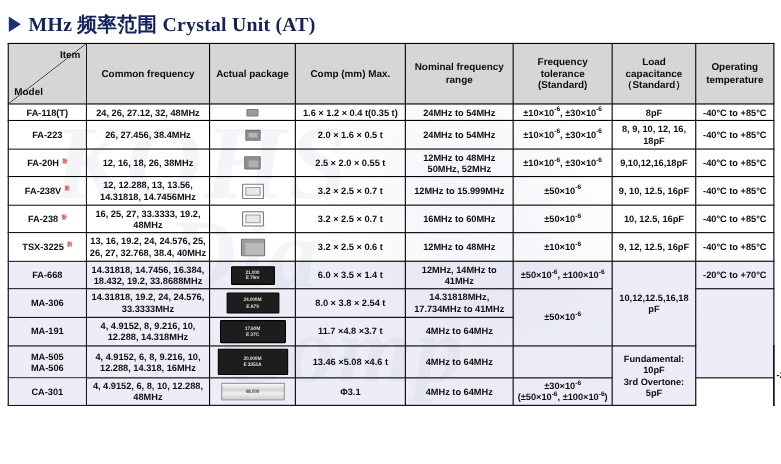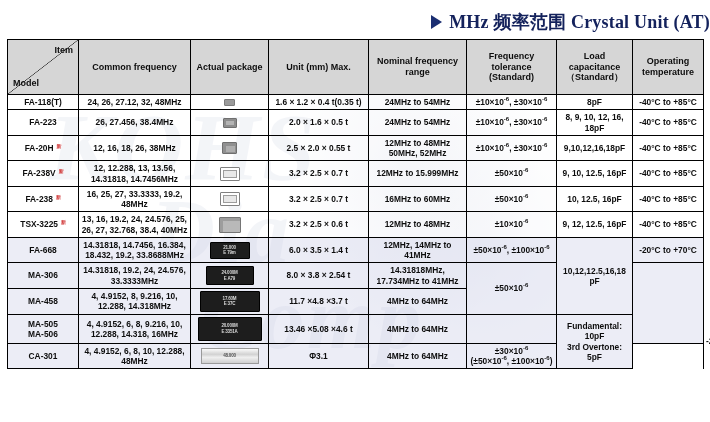--- a/index.html
+++ b/index.html
@@ -48,21 +48,20 @@
   
   #title-bar {
     position: relative;
     z-index: 2;
     padding: 9px 0 0 8px;
     display: flex;
     align-items: center;
     gap: 7px;
     height: 34px;
     box-sizing: border-box;
-    justify-content: flex-end;
   }
   #title-bar .tri {
     width: 0; height: 0;
     border-left: 11px solid #1b2f72;
     border-top: 7px solid transparent;
     border-bottom: 7px solid transparent;
     flex: 0 0 auto;
   }
   #title-text {
     font-family: "Liberation Serif", serif;
@@ -221,21 +220,21 @@
   </colgroup>
   <thead>
     <tr>
       <th class="corner">
         <span class="diag"></span>
         <span class="it">Item</span>
         <span class="md">Model</span>
       </th>
       <th>Common  frequency</th>
       <th>Actual package</th>
-      <th>Unit (mm) Max.</th>
+      <th>Comp (mm) Max.</th>
       <th>Nominal frequency range</th>
       <th>Frequency tolerance (Standard)</th>
       <th>Load capacitance （Standard）</th>
       <th>Operating temperature</th>
     </tr>
   </thead>
   <tbody>
 
     <tr>
       <td class="model">
@@ -357,21 +356,21 @@
             </div>
       </td>
       <td class="size">8.0 × 3.8 × 2.54 t</td>
       <td class="nomfreq">14.31818MHz, 17.734MHz to 41MHz</td>
       <td class="tol" rowspan="2">±50×10<sup>-6</sup></td>
       <td class="temp" rowspan="3"></td>
     </tr>
 
     <tr class="alt">
       <td class="model">
-        <span class="mname">MA-458</span>
+        <span class="mname">MA-191</span>
       </td>
       <td class="freq">4, 4.9152, 8, 9.216, 10, 12.288, 14.318MHz</td>
       <td class="pkg">
         <div class="pkg-img chip-dark dk3">
               <span>17.60M</span>
               <span>E   37C</span>
             </div>
       </td>
       <td class="size">11.7 ×4.8 ×3.7 t</td>
       <td class="nomfreq">4MHz to 64MHz</td>

